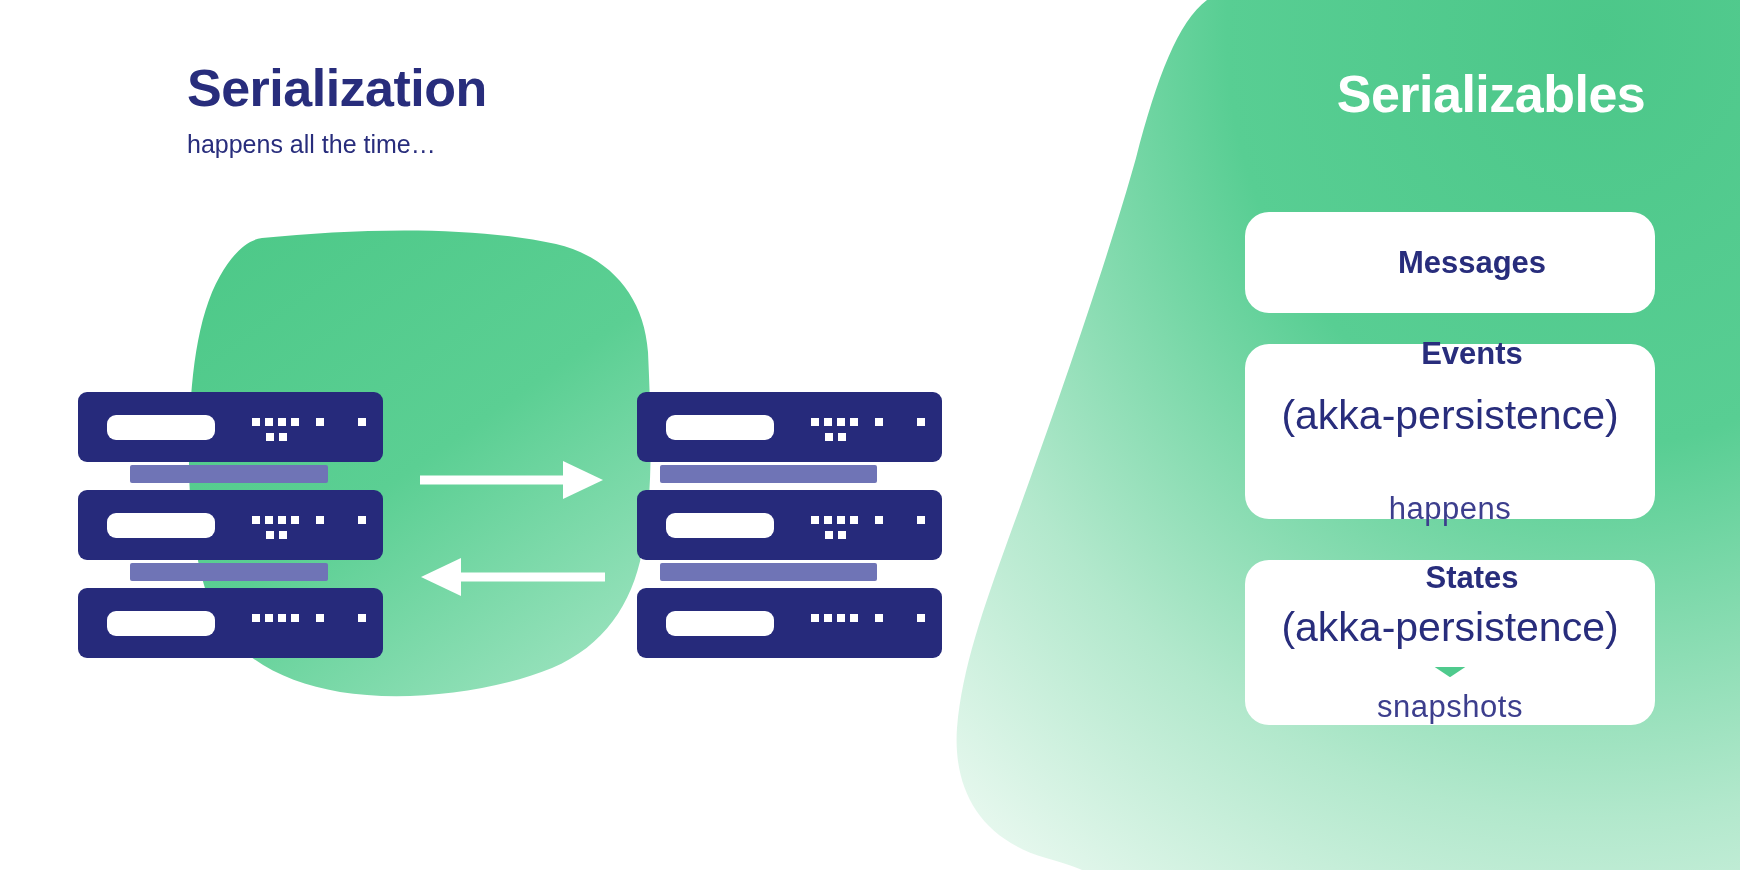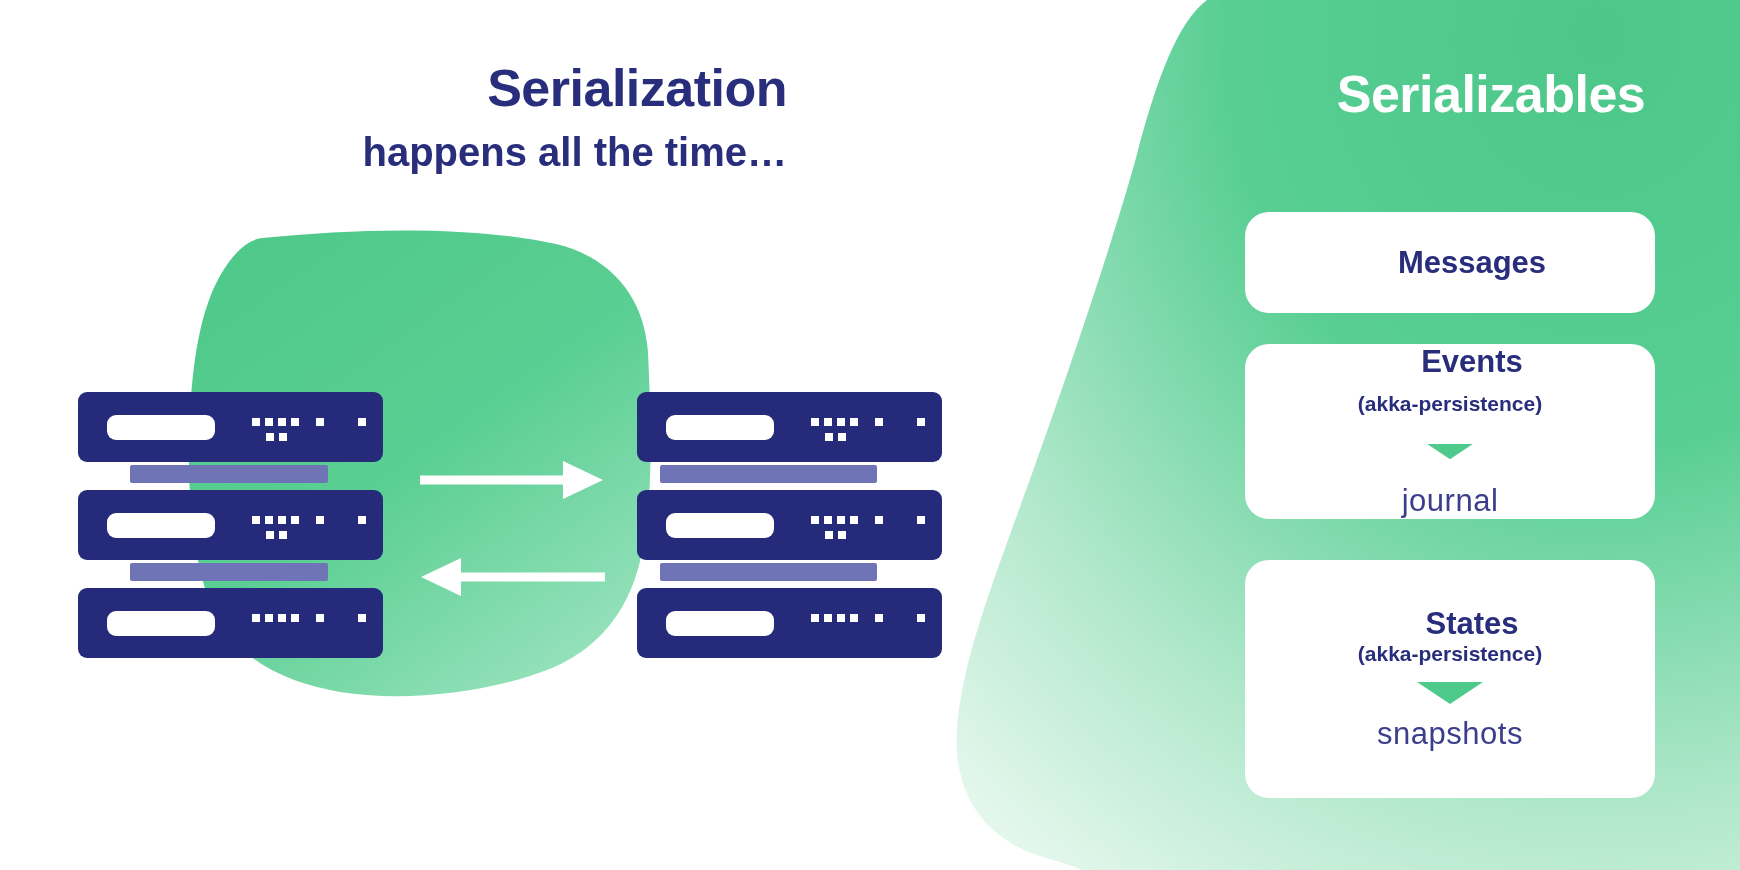--- a/index.html
+++ b/index.html
@@ -17,42 +17,42 @@
     background:#ffffff;
     position:relative;
     overflow:hidden;
   }
   .canvas{position:absolute;inset:0;width:1740px;height:870px;}
   svg.bg{position:absolute;left:0;top:0;z-index:0;}
 
   
   .headline{
     position:absolute;z-index:4;left:187px;top:58px;width:600px;
-    text-align:right;color:var(--text_navy,#282d7c);
+    text-align:left;color:var(--text_navy,#282d7c);
   }
   .headline .t{font-size:52px;font-weight:700;letter-spacing:-.5px;color:var(--text_navy,#282d7c);}
-  .headline .s{font-size:40px;font-weight:700;margin-top:12px;color:var(--text_navy,#282d7c);}
+  .headline .s{font-size:25px;font-weight:400;margin-top:12px;color:var(--text_navy,#282d7c);}
 
   
   .panel-heading{
     position:absolute;z-index:4;left:1241px;top:64px;width:500px;
     text-align:center;font-size:52px;font-weight:700;color:var(--white,#fff);
     letter-spacing:-.5px;
   }
   .card{
     position:absolute;z-index:4;left:1245px;width:410px;
     background:var(--white,#fff);border-radius:24px;
     display:flex;flex-direction:column;align-items:center;justify-content:center;
     text-align:center;color:var(--text_navy,#282d7c);
   }
   .card.messages{top:212px;height:101px;}
   .card.events{top:344px;height:175px;gap:12px;}
-  .card.states{top:560px;height:238px;}
+  .card.states{top:560px;height:165px;}
   .card .ct{font-size:31px;font-weight:700;line-height:1.15;margin-left:44px;}
-  .card .cq{font-size:21px;font-weight:700;line-height:1.15;}
+  .card .cq{font-size:41px;font-weight:400;line-height:1.15;margin-top:8px;}
   .card .tri{margin:16px 0 12px 0;width:66px;height:22px;display:block;}
   .card .dest{font-size:31px;font-weight:400;color:var(--dest_navy,#3c3e8d);letter-spacing:.5px;}
 
   
   .stack{position:absolute;z-index:2;width:305px;height:266px;top:392px;}
   .stack.left{left:78px;}
   .stack.right{left:637px;}
   .unit{
     position:absolute;left:0;width:305px;height:70px;
     background:var(--navy,#262a7b);border-radius:9px;
@@ -223,21 +223,21 @@
   <div class="card messages">
     <div class="ct">Messages</div>
   </div>
 
   <div class="card events">
     <div class="ct">Events</div>
     <div class="cq">(akka-persistence)</div>
     <svg class="tri" viewBox="0 0 66 22">
       <polygon points="0,0 66,0 33,22" fill="#4fca8d"></polygon>
     </svg>
-    <div class="dest">journal</div>
+    <div class="dest">happens</div>
   </div>
 
   <div class="card states">
     <div class="ct">States</div>
     <div class="cq">(akka-persistence)</div>
     <svg class="tri" viewBox="0 0 66 22">
       <polygon points="0,0 66,0 33,22" fill="#4fca8d"></polygon>
     </svg>
     <div class="dest">snapshots</div>
   </div>

